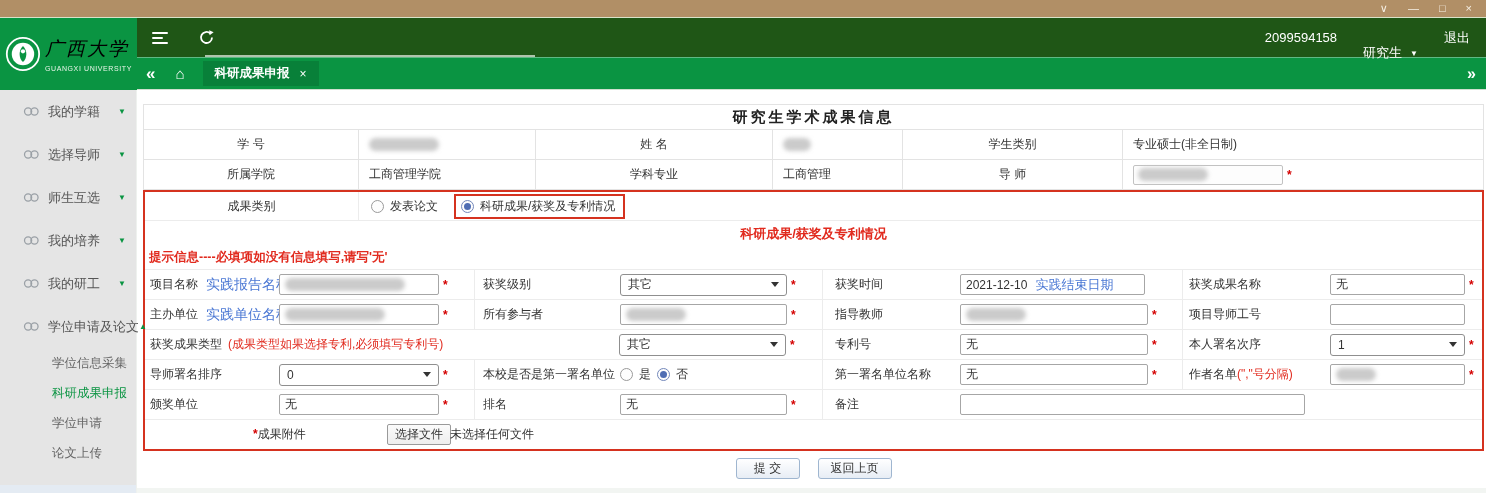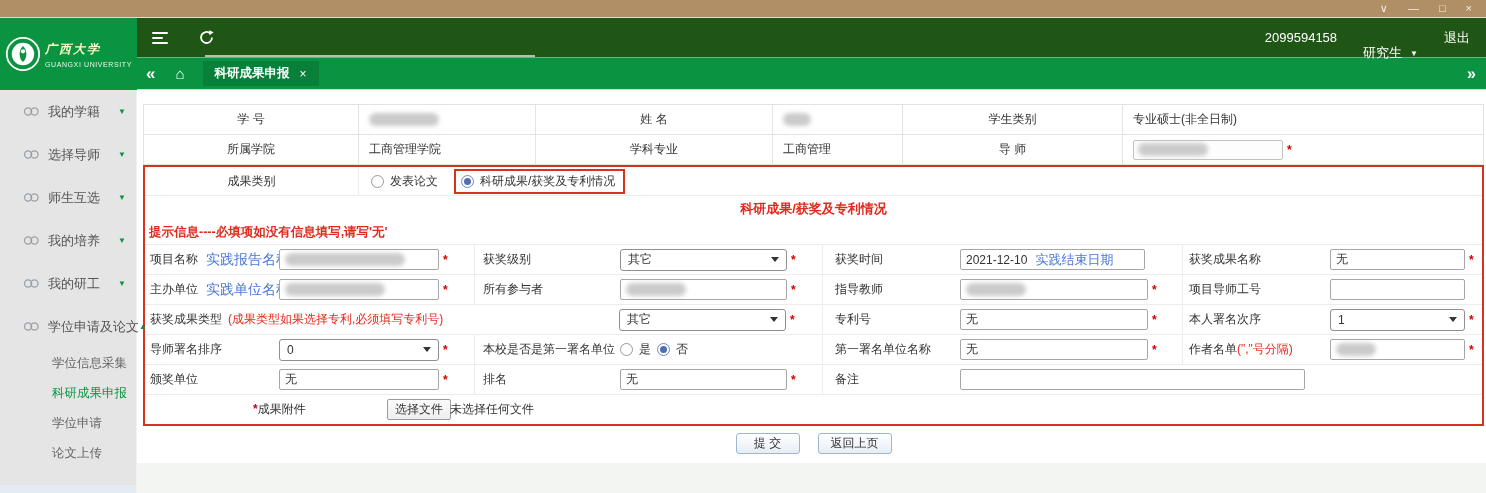--- a/index.html
+++ b/index.html
@@ -19,21 +19,21 @@
   .appbar-right { margin-left:auto; display:flex; align-items:center; gap:26px; padding-right:16px; font-size:13px; }
   .role-dd { display:flex; align-items:center; gap:8px; cursor:pointer;margin-top:31px; }
   .caret-sm { font-size:8px; }
   .tabbar { height:33px; background:#0a9442; display:flex; align-items:center; color:#fff; padding-left:146px; border-top:1px solid rgba(255,255,255,.35); border-bottom:1px solid #cfe0cf; }
   .tb-back { font-size:17px; font-weight:bold; cursor:pointer; }
   .tb-home { font-size:15px; margin-left:20px; cursor:pointer; }
   .tab { display:flex; align-items:center; gap:10px; margin-left:18px; padding:4px 12px; background:rgba(0,0,0,.13); font-weight:bold; font-size:12.5px; cursor:pointer; }
   .tab .x { font-weight:normal; font-size:12px; }
   .tb-expand { margin-left:auto; margin-right:10px; font-size:16px; font-weight:bold; cursor:pointer; }
   .logo { position:absolute; top:18px; left:0; width:137px; height:72px; background:#0a9442; z-index:5; display:flex; align-items:center; padding:0 5px; gap:4px; }
-  .logo .zh { color:#fef9c3; font-size:12px; font-weight:bold; font-style:italic; letter-spacing:2px; white-space:nowrap; }
+  .logo .zh { color:#000000; font-size:19px; font-weight:normal; font-style:italic; letter-spacing:2px; white-space:nowrap; }
   .logo .en { color:#eaf6ea; font-size:7px; letter-spacing:.6px; margin-top:3px; white-space:nowrap; }
 
   
   .layout { display:flex; height:403px; }
   .sidebar { width:137px; background:#e5e5e5; border-right:1px solid #eef1ee; position:relative; flex:none;padding-left:12px; }
   .side-item { height:43px; display:flex; align-items:center; padding:0 10px 0 11px; color:#555; font-size:13px; cursor:pointer; }
   .side-item .link-ico { margin-right:8px; flex:none; display:flex; }
   .side-item .s-label { flex:1; white-space:nowrap; }
   .side-caret { color:#0a9442; font-size:8px; }
   .sub-item { height:30px; line-height:30px; padding-left:40px; color:#666; font-size:12.5px; cursor:pointer; white-space:nowrap; }
@@ -216,20 +216,21 @@
     <div class="sub-item">学位信息采集</div>
     <div class="sub-item active">科研成果申报</div>
     <div class="sub-item">学位申请</div>
     <div class="sub-item">论文上传</div>
     <div class="side-bottom"></div>
   </aside>
 
   <main class="main">
 
     <div class="info-table">
+      <div class="t-title">研究生学术成果信息</div>
       <div class="i-row">
         <div class="i-cell cw1">学 号</div>
         <div class="i-cell cw2">
             <span class="blob b70"></span>
           </div>
         <div class="i-cell cw3">姓 名</div>
         <div class="i-cell cw4">
             <span class="blob b28"></span>
           </div>
         <div class="i-cell cw5">学生类别</div>

